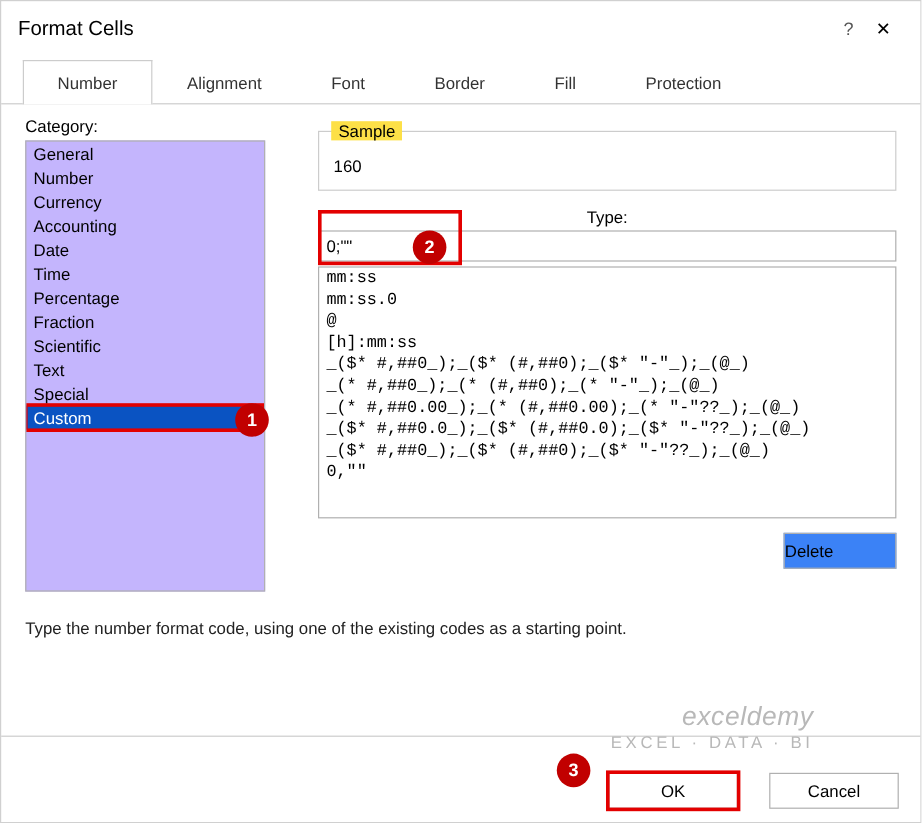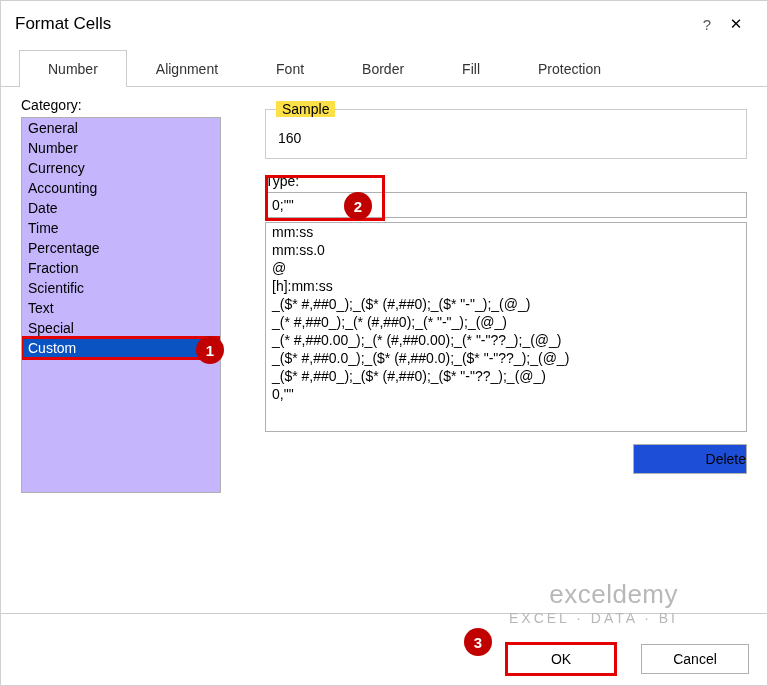--- a/index.html
+++ b/index.html
@@ -15,33 +15,33 @@
 .content { flex: 1; padding: 10px 20px 0 20px; display: flex; flex-direction: column; }
 .row1 { display: flex; gap: 44px; }
 .cat-col { width: 200px; }
 .cat-label { margin-bottom: 4px; display: block; }
 .cat-list { border: 1px solid #b0b0b0; width: 200px; height: 376px; overflow-y: scroll; background: #c4b5fd; }
 .cat-item { padding: 2px 6px; cursor: pointer; }
 .cat-item.sel { background: #0a53c2; color: #fff; }
 .right-col { flex: 1; }
 .sample-box { border: 1px solid #ccc; padding: 20px 12px 12px 12px; margin-top: 12px; position: relative; }
 .sample-legend { position: absolute; top: -9px; left: 10px; background: #fde047; padding: 0 6px; }
-.type-label { margin-top: 14px; display: block;}
+.type-label { margin-top: 14px; display: block; text-align: center;}
 .type-input { width: 100%; border: 1px solid #b0b0b0; padding: 4px 6px; margin-top: 3px; }
 .format-list { border: 1px solid #b0b0b0; height: 210px; overflow-y: scroll; background: #fff; margin-top: 4px;}
-.fmt-item { padding: 1px 6px; cursor: pointer; white-space: nowrap; }
+.fmt-item { padding: 1px 6px; cursor: pointer; white-space: nowrap; font-family: Liberation Mono, monospace; }
 .btn-row { display:flex; justify-content: flex-end; margin-top: 12px; }
-.btn { border: 1px solid #b0b0b0; background: #1d4ed8; padding: 6px 0; width: 114px; text-align: right; cursor: pointer; }
+.btn { border: 1px solid #b0b0b0; background: #3b82f6; padding: 6px 0; width: 94px; text-align: left; cursor: pointer; }
 .hint { margin-top: 22px; color: #222; }
 .footer { border-top: 1px solid #ccc; padding: 18px 18px 0 0; display: flex; justify-content: flex-end; gap: 26px; align-items: center; height: 72px;}
 .btn-ok, .btn-cancel { border: 1px solid #b0b0b0; background: #fff; padding: 6px 0; width: 108px; text-align: center; cursor: pointer; }
 .redbox { outline: 3px solid #e30000; outline-offset: -1px; }
 .callout { width: 28px; height: 28px; background: #c10000; border-radius: 50%; color: #fff; display: flex; align-items: center; justify-content: center; font-weight: bold; font-size: 15px; position: absolute; }
 .watermark { position: absolute; right: 90px; bottom: 60px; text-align: right; color: #b8b8b8; font-family: Arial; pointer-events:none;}
-.watermark .big { font-size: 26px; letter-spacing: 0.5px; text-align: right;}
+.watermark .big { font-size: 22px; font-style: italic; letter-spacing: 0.5px; text-align: right;}
 .watermark .small { font-size: 14px; letter-spacing: 3px; }
 ::-webkit-scrollbar { width: 18px; }
 ::-webkit-scrollbar-thumb { background: #c4c4c4; }
 ::-webkit-scrollbar-track { background: #f3f3f3; }
 ::-webkit-scrollbar-button { background: #f3f3f3; height: 18px; display: block; }
 </style>
 </head>
 <body>
 
 <div class="dialog">
@@ -104,20 +104,21 @@
           <div class="fmt-item">_($* #,##0_);_($* (#,##0);_($* "-"??_);_(@_)</div>
           <div class="fmt-item">0,""</div>
         </div>
 
         <div class="btn-row">
           <div class="btn">Delete</div>
         </div>
       </div>
     </div>
 
+    <div class="hint">Type the number format code, using one of the existing codes as a starting point.</div>
   </div>
 
   <div class="footer">
     <div class="btn-ok redbox">OK</div>
     <div class="btn-cancel">Cancel</div>
   </div>
 </div>
 
 <div class="callout" style="top:336px; left:196px;">1</div>
 <div class="callout" style="top:192px; left:344px;">2</div>

